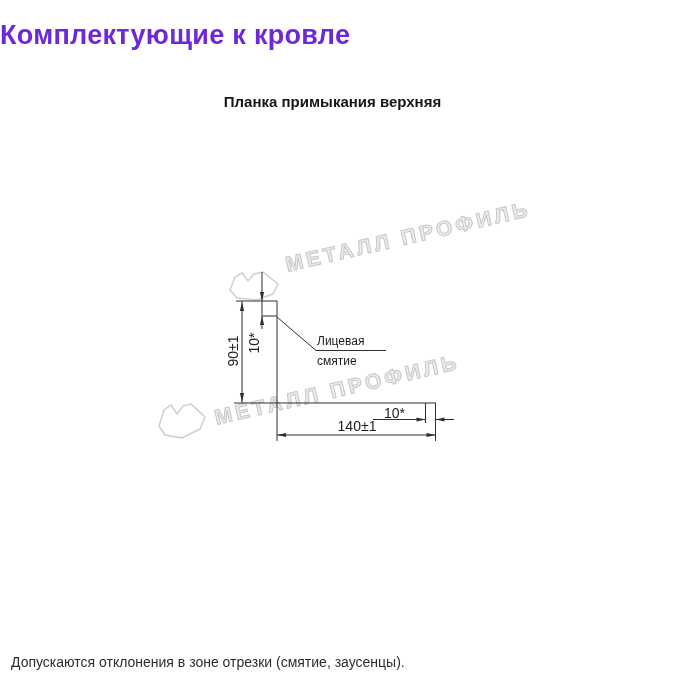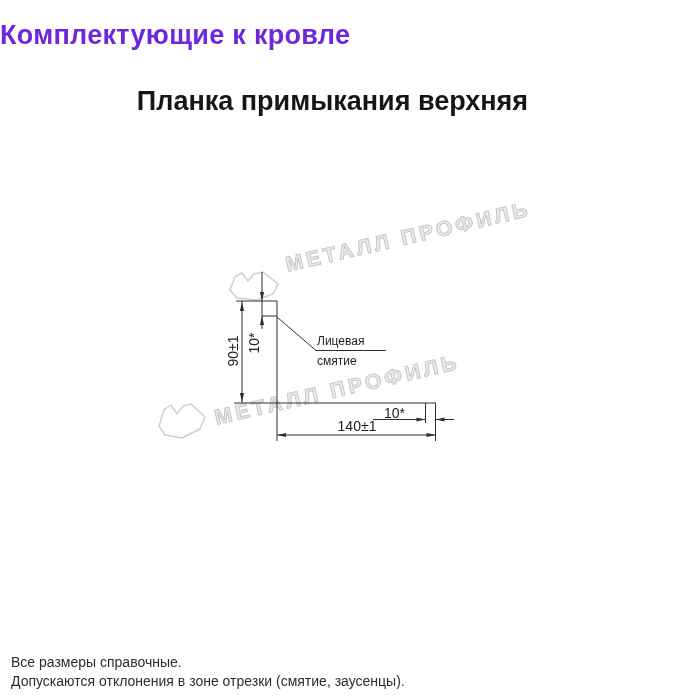--- a/index.html
+++ b/index.html
@@ -8,21 +8,21 @@
     background:#ffffff;
     font-family:"Liberation Sans", sans-serif;
   }
   .abs{position:absolute;}
   .page-title{
     top:20px;left:0;width:700px;
     font-size:27px;font-weight:bold;color:#6d28d9;letter-spacing:.3px;
   }
   .subtitle{
     top:88px;left:0;width:665px;text-align:center;
-    font-size:27px;font-weight:bold;color:#161616;line-height:27px;
+    font-size:15px;font-weight:bold;color:#161616;line-height:27px;
   }
   .drawing-svg{left:0;top:0;}
   .dim-label{
     font-size:14px;color:#1c1c1c;white-space:nowrap;
   }
   .rot{
     transform:translate(-50%,-50%) rotate(-90deg);
   }
   .ctr{
     transform:translate(-50%,-50%);
@@ -109,15 +109,14 @@
 <div class="abs dim-label rot" style="left:254px;top:343px;">10*</div>
 <div class="abs dim-label" style="left:384px;top:405px;">10*</div>
 <div class="abs dim-label ctr" style="left:357px;top:426px;">140±1</div>
 
 <div class="abs face-label">
   <div>Лицевая</div>
   <div>смятие</div>
 </div>
 
 <div class="abs footer">
-  <div>Все размеры справочные.</div>
   <div>Допускаются отклонения в зоне отрезки (смятие, заусенцы).</div>
 </div>
 
 </body></html>

